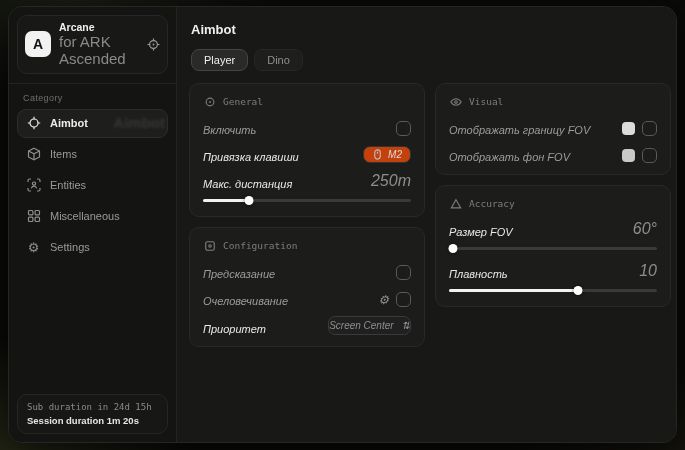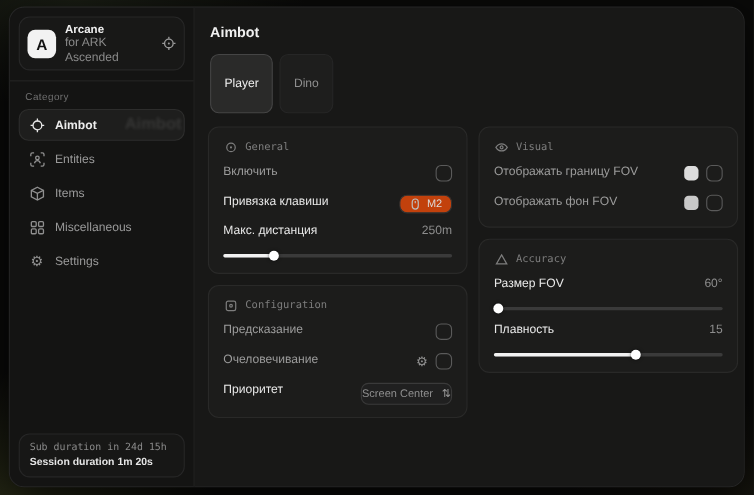--- a/index.html
+++ b/index.html
@@ -21,55 +21,55 @@
   }
   
   .sidebar { width:168px; flex:0 0 168px; background:#141413; border-right:1px solid #242424;
              display:flex; flex-direction:column; padding:8px; }
   .brand { display:flex; align-items:center; gap:8px; border:1px solid #272727; background:#181817;
            border-radius:10px; padding:5px 7px; }
   .brand-logo { width:26px; height:26px; background:#f2f2f2; color:#111; border-radius:7px;
                 display:flex; align-items:center; justify-content:center; font-weight:bold; font-size:14px; }
   .brand-text { flex:1; line-height:1.15; }
   .brand-title { color:#efefef; font-size:10.5px; font-weight:bold; }
-  .brand-sub { color:#8a8a8a; font-size:11px; }
+  .brand-sub { color:#8a8a8a; font-size:15px; }
   .brand-target { color:#9a9a9a; }
   .side-divider { height:1px; background:#242424; margin:9px -8px 0 -8px; }
   .category { color:#6f6f6f; font-size:9px; font-family:Liberation Sans, sans-serif;
               margin:9px 6px 6px 6px; letter-spacing:.4px; }
   .nav { display:flex; flex-direction:column; gap:2px; }
   .nav-item { display:flex; align-items:center; gap:9px; padding:6px 8px; border-radius:9px;
               color:#9a9a9a; font-size:11px; cursor:pointer; position:relative; border:1px solid transparent; }
   .nav-item.active { background:#1e1e1d; border-color:#2d2d2c; color:#ececec; font-weight:bold; overflow:hidden; }
   .nav-item .nicon { width:15px; height:15px; display:flex; align-items:center; justify-content:center;
                      color:#8f8f8f; flex:0 0 15px; font-size:13px; line-height:1; }
   .nav-item.active .nicon { color:#e8e8e8; }
   .ghost { position:absolute; right:2px; top:4px; font-size:15px; font-weight:bold; color:#ffffff;
            opacity:.10; filter:blur(1.5px); pointer-events:none; }
   .side-footer { margin-top:auto; border:1px solid #262626; border-radius:10px; padding:7px 9px; background:#171716; }
   .sub-expires { color:#8a8a8a; font-size:9px; font-family:"DejaVu Sans Mono", monospace; white-space:nowrap; }
   .session { color:#e6e6e6; font-size:9.5px; font-weight:bold; margin-top:3px; white-space:nowrap; }
   
   .main { flex:1; background:#181817; padding:13px 12px; display:flex; flex-direction:column; }
   .page-title { color:#f0f0f0; font-size:13px; font-weight:bold; margin:2px 0 12px 2px; }
   .tabs { display:flex; gap:6px; margin:0 0 12px 2px; }
-  .tab { font-size:11px; padding:20px 12px; border-radius:8px; cursor:pointer; }
+  .tab { font-size:11px; padding:4px 12px; border-radius:8px; cursor:pointer; }
   .tab.active { background:#2a2a29; border:1px solid #454545; color:#f0f0f0; }
   .tab.inactive { background:#1e1e1d; border:1px solid #262626; color:#8f8f8f; }
   .grid { display:flex; gap:10px; align-items:flex-start; }
   .col { display:flex; flex-direction:column; gap:10px; width:236px; }
   .card { background:#1c1c1b; border:1px solid #292928; border-radius:10px; padding:11px 13px;
           display:flex; flex-direction:column; gap:9px; }
   .card-head { display:flex; align-items:center; gap:7px; color:#7d7d7d;
                font-family:"DejaVu Sans Mono", monospace; font-size:9.5px; margin-bottom:1px; }
   .card-head .hicon { width:13px; height:13px; display:flex; align-items:center; justify-content:center; color:#7d7d7d; }
-  .row { display:flex; align-items:flex-start; justify-content:space-between; min-height:18px; }
+  .row { display:flex; align-items:flex-end; justify-content:space-between; min-height:18px;font-style:italic; }
   .lbl { font-size:11px; color:#9c9c9c; }
   .lbl.bright { color:#e8e8e8; }
-  .val { font-size:11px; color:#8d8d8d; }
+  .val { font-size:16px; color:#8d8d8d; }
   .checkbox { width:15px; height:15px; border:1.6px solid #5a5a5a; border-radius:5px; background:transparent; cursor:pointer; }
   .right-group { display:flex; align-items:center; gap:7px; }
   .swatch { width:13px; height:13px; border-radius:4px; cursor:pointer; }
   .keybind { display:flex; align-items:center; gap:5px; background:#c2410c; border:1px solid #323232;
              border-radius:7px; padding:2px 8px; color:#dcdcdc; font-size:10px; cursor:pointer; }
   .mouse-icon { color:#bdbdbd; display:flex; }
   .dropdown { display:flex; align-items:center; gap:8px; border:1px solid #3a3a3a; background:#202020;
               border-radius:7px; padding:3px 0; color:#8f8f8f; font-size:10px; cursor:pointer; }
   .sel-icon { font-size:10px; color:#9a9a9a; }
   .gear-sm { color:#8f8f8f; font-size:12px; line-height:1; cursor:pointer; }
@@ -111,35 +111,35 @@
             <circle cx="7" cy="7" r="4"></circle>
               <path d="M7 0.8v2.4M7 10.8v2.4M0.8 7h2.4M10.8 7h2.4"></path>
           </svg>
         </span>
         <span>Aimbot</span>
         <span class="ghost">Aimbot</span>
       </div>
       <div class="nav-item">
         <span class="nicon">
           <svg width="14" height="14" viewBox="0 0 14 14" fill="none" stroke="currentColor" stroke-width="1.2">
+            <path d="M7 1.2 12.5 4v6L7 12.8 1.5 10V4z"></path>
+              <path d="M1.5 4 7 6.8 12.5 4M7 6.8v6"></path>
+          </svg>
+        </span>
+        <span>Items</span>
+      </div>
+      <div class="nav-item">
+        <span class="nicon">
+          <svg width="14" height="14" viewBox="0 0 14 14" fill="none" stroke="currentColor" stroke-width="1.2">
             <path d="M1 4V2.5A1.5 1.5 0 0 1 2.5 1H4M10 1h1.5A1.5 1.5 0 0 1 13 2.5V4M13 10v1.5a1.5 1.5 0 0 1-1.5 1.5H10M4 13H2.5A1.5 1.5 0 0 1 1 11.5V10"></path>
             <circle cx="7" cy="5.6" r="1.6"></circle>
               <path d="M4.3 10.4c.5-1.6 1.5-2.3 2.7-2.3s2.2.7 2.7 2.3"></path>
           </svg>
         </span>
         <span>Entities</span>
-      </div>
-      <div class="nav-item">
-        <span class="nicon">
-          <svg width="14" height="14" viewBox="0 0 14 14" fill="none" stroke="currentColor" stroke-width="1.2">
-            <path d="M7 1.2 12.5 4v6L7 12.8 1.5 10V4z"></path>
-              <path d="M1.5 4 7 6.8 12.5 4M7 6.8v6"></path>
-          </svg>
-        </span>
-        <span>Items</span>
       </div>
       <div class="nav-item">
         <span class="nicon">
           <svg width="14" height="14" viewBox="0 0 14 14" fill="none" stroke="currentColor" stroke-width="1.2">
             <rect x="1.5" y="1.5" width="4.4" height="4.4" rx="1"></rect>
               <rect x="8.1" y="1.5" width="4.4" height="4.4" rx="1"></rect>
             <rect x="1.5" y="8.1" width="4.4" height="4.4" rx="1"></rect>
               <rect x="8.1" y="8.1" width="4.4" height="4.4" rx="1"></rect>
           </svg>
         </span>
@@ -278,21 +278,21 @@
             <span class="lbl bright">Размер FOV</span>
             <span class="val">60°</span>
           </div>
           <div class="slider">
             <span class="track"></span>
               <span class="fill" style="width: 2%;"></span>
               <span class="thumb" style="left: 2%;"></span>
           </div>
           <div class="row">
             <span class="lbl bright">Плавность</span>
-            <span class="val">15</span>
+            <span class="val">10</span>
           </div>
           <div class="slider">
             <span class="track"></span>
               <span class="fill" style="width: 62%;"></span>
               <span class="thumb" style="left: 62%;"></span>
           </div>
         </div>
       </div>
     </div>
   </div>

